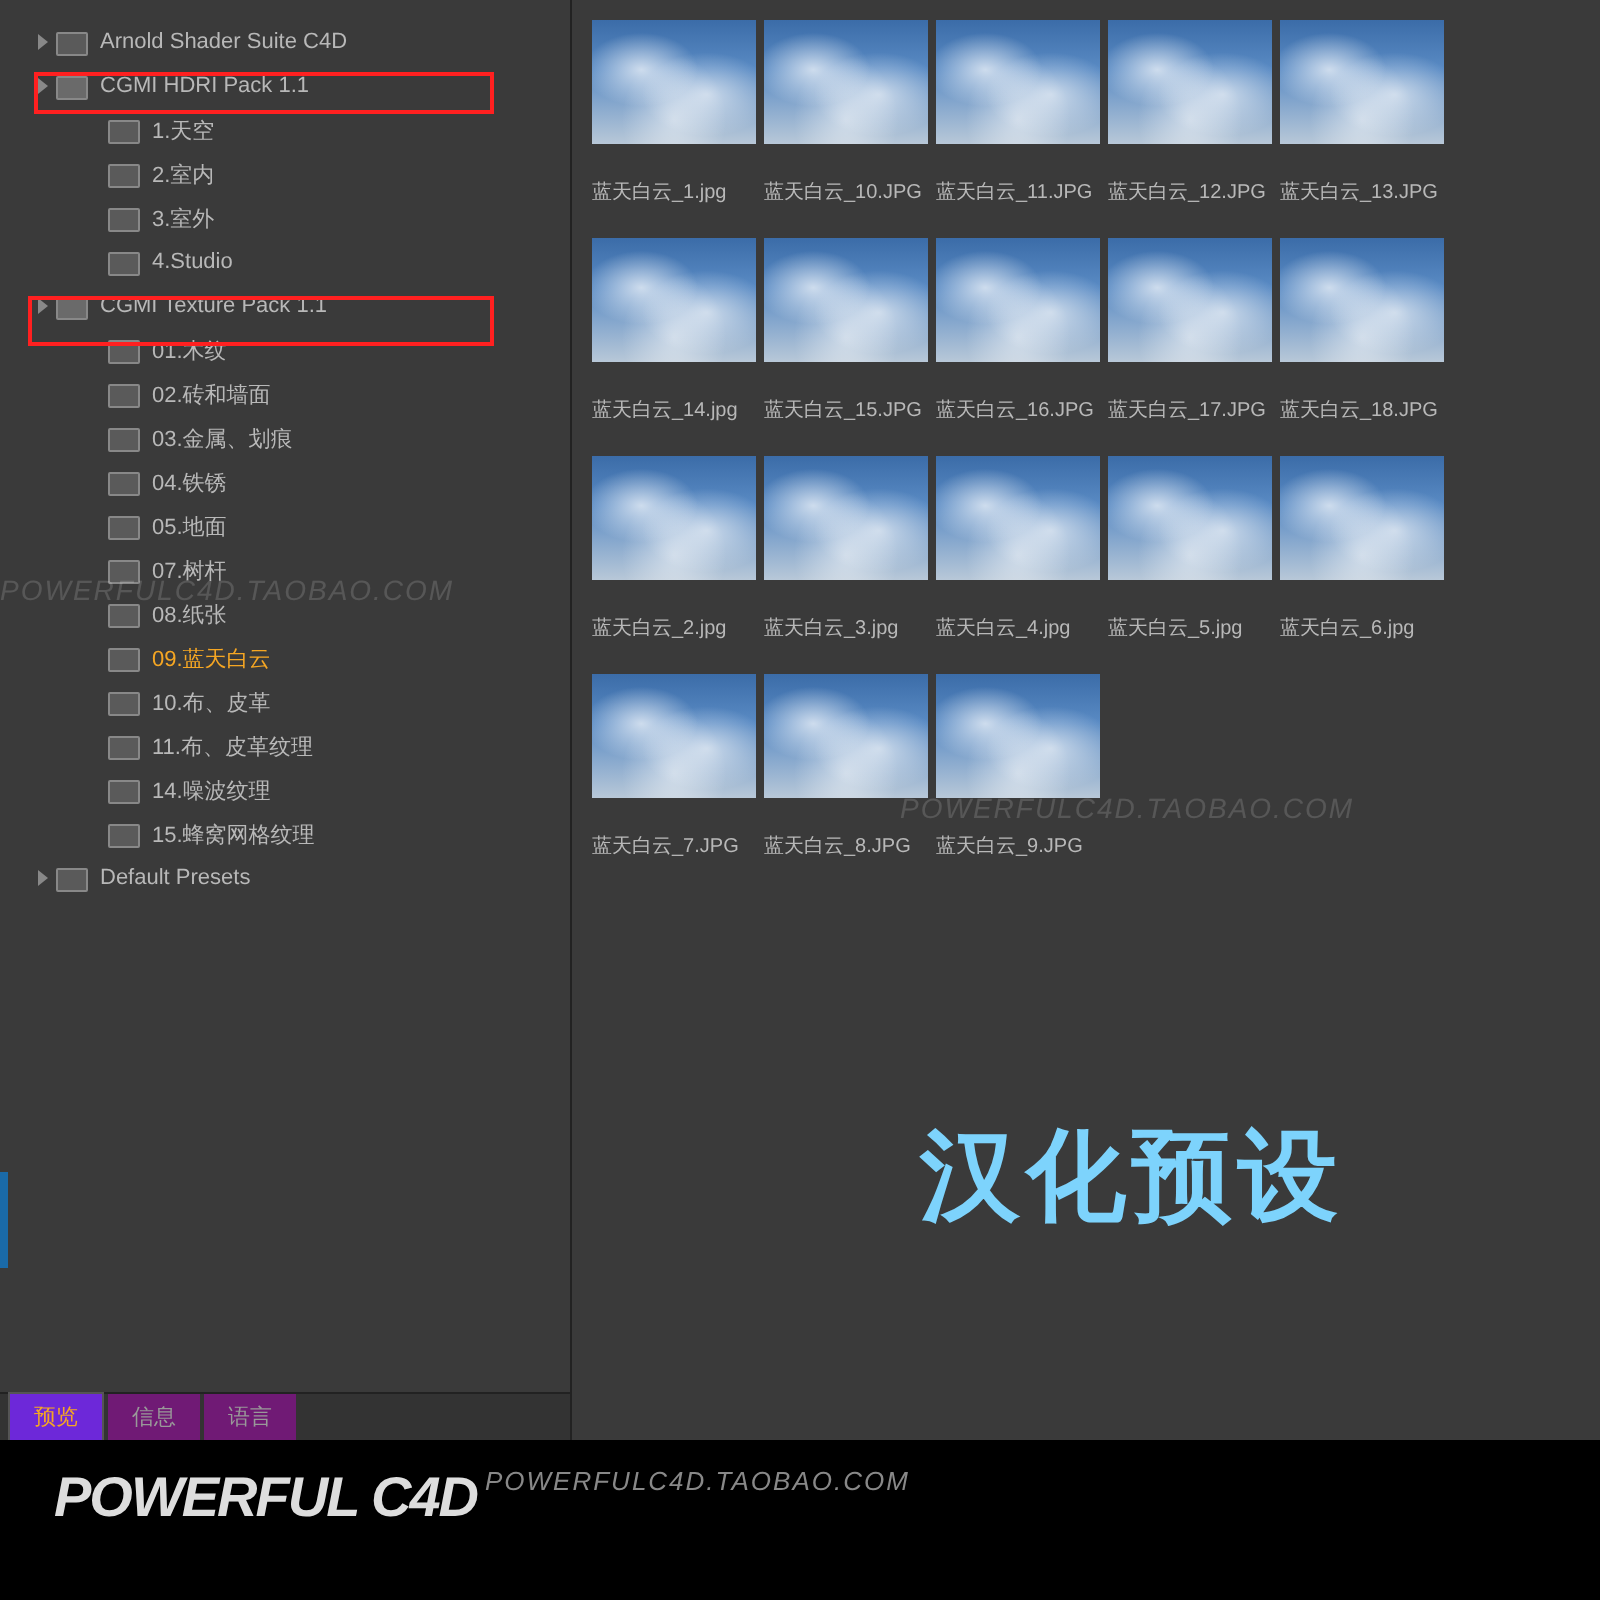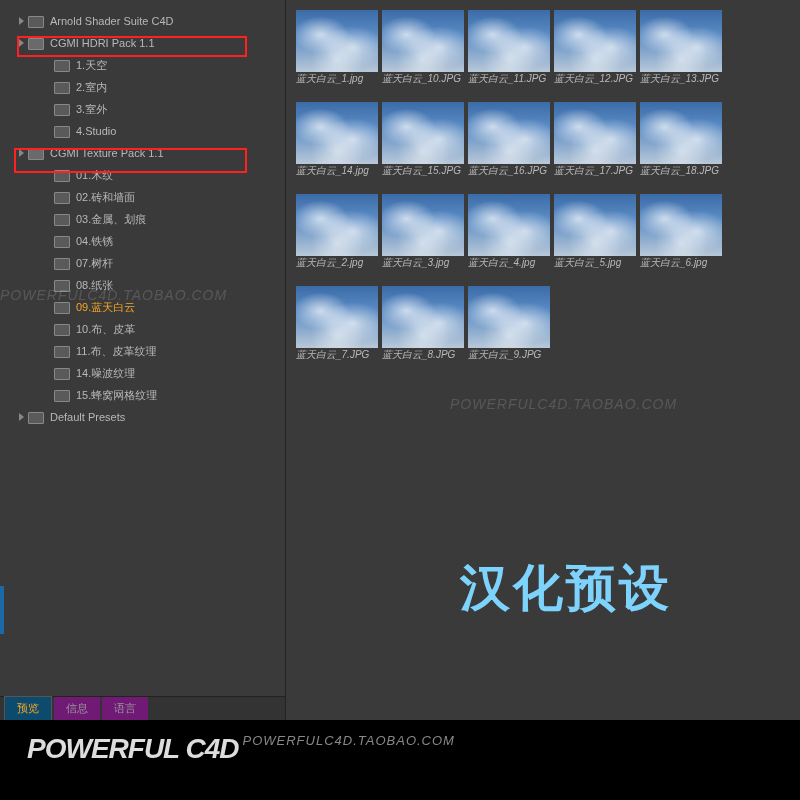--- a/index.html
+++ b/index.html
@@ -90,21 +90,21 @@
 }
 .tab {
   padding: 4px 12px;
   font-size: 11px;
   cursor: pointer;
   background: #701a75;
   color: #999;
   margin-right: 2px;
 }
 .tab.active {
-  background: #0c4a6e;
+  background: #6d28d9;
   color: #f5a623;
   border-top: 1px solid #555;
   border-left: 1px solid #555;
   border-right: 1px solid #555;
   font-family: Liberation Serif, serif;
 }
 
 .content {
   flex: 1;
   background: #3a3a3a;
@@ -134,25 +134,24 @@
   content: "";
   position: absolute;
   inset: 0;
   background: radial-gradient(ellipse at 30% 40%, rgba(255,255,255,0.7) 0%, transparent 35%),
               radial-gradient(ellipse at 70% 60%, rgba(255,255,255,0.6) 0%, transparent 40%),
               radial-gradient(ellipse at 50% 80%, rgba(255,255,255,0.5) 0%, transparent 45%);
 }
 .thumb-label {
   font-size: 10px;
   color: #b8b8b8;
-  margin-top: 0;
+  margin-top: 17px;
   margin-bottom: 12px;
   white-space: nowrap;
   overflow: hidden;
-  font-style: italic;
 }
 
 .watermark {
   position: absolute;
   color: rgba(255,255,255,0.15);
   font-style: italic;
   font-size: 14px;
   font-weight: 300;
   pointer-events: none;
   letter-spacing: 1px;
@@ -264,20 +263,26 @@
           <span class="indent" style="width: 26px;"></span>
           <span class="arrow spacer"></span>
           <span class="folder-icon"></span>
           <span class="tree-label">03.金属、划痕</span>
         </div>
         <div class="tree-item">
           <span class="indent" style="width: 26px;"></span>
           <span class="arrow spacer"></span>
           <span class="folder-icon"></span>
           <span class="tree-label">04.铁锈</span>
+        </div>
+        <div class="tree-item">
+          <span class="indent" style="width: 26px;"></span>
+          <span class="arrow spacer"></span>
+          <span class="folder-icon"></span>
+          <span class="tree-label">05.地面</span>
         </div>
         <div class="tree-item">
           <span class="indent" style="width: 26px;"></span>
           <span class="arrow spacer"></span>
           <span class="folder-icon"></span>
           <span class="tree-label">07.树杆</span>
         </div>
         <div class="tree-item">
           <span class="indent" style="width: 26px;"></span>
           <span class="arrow spacer"></span>

